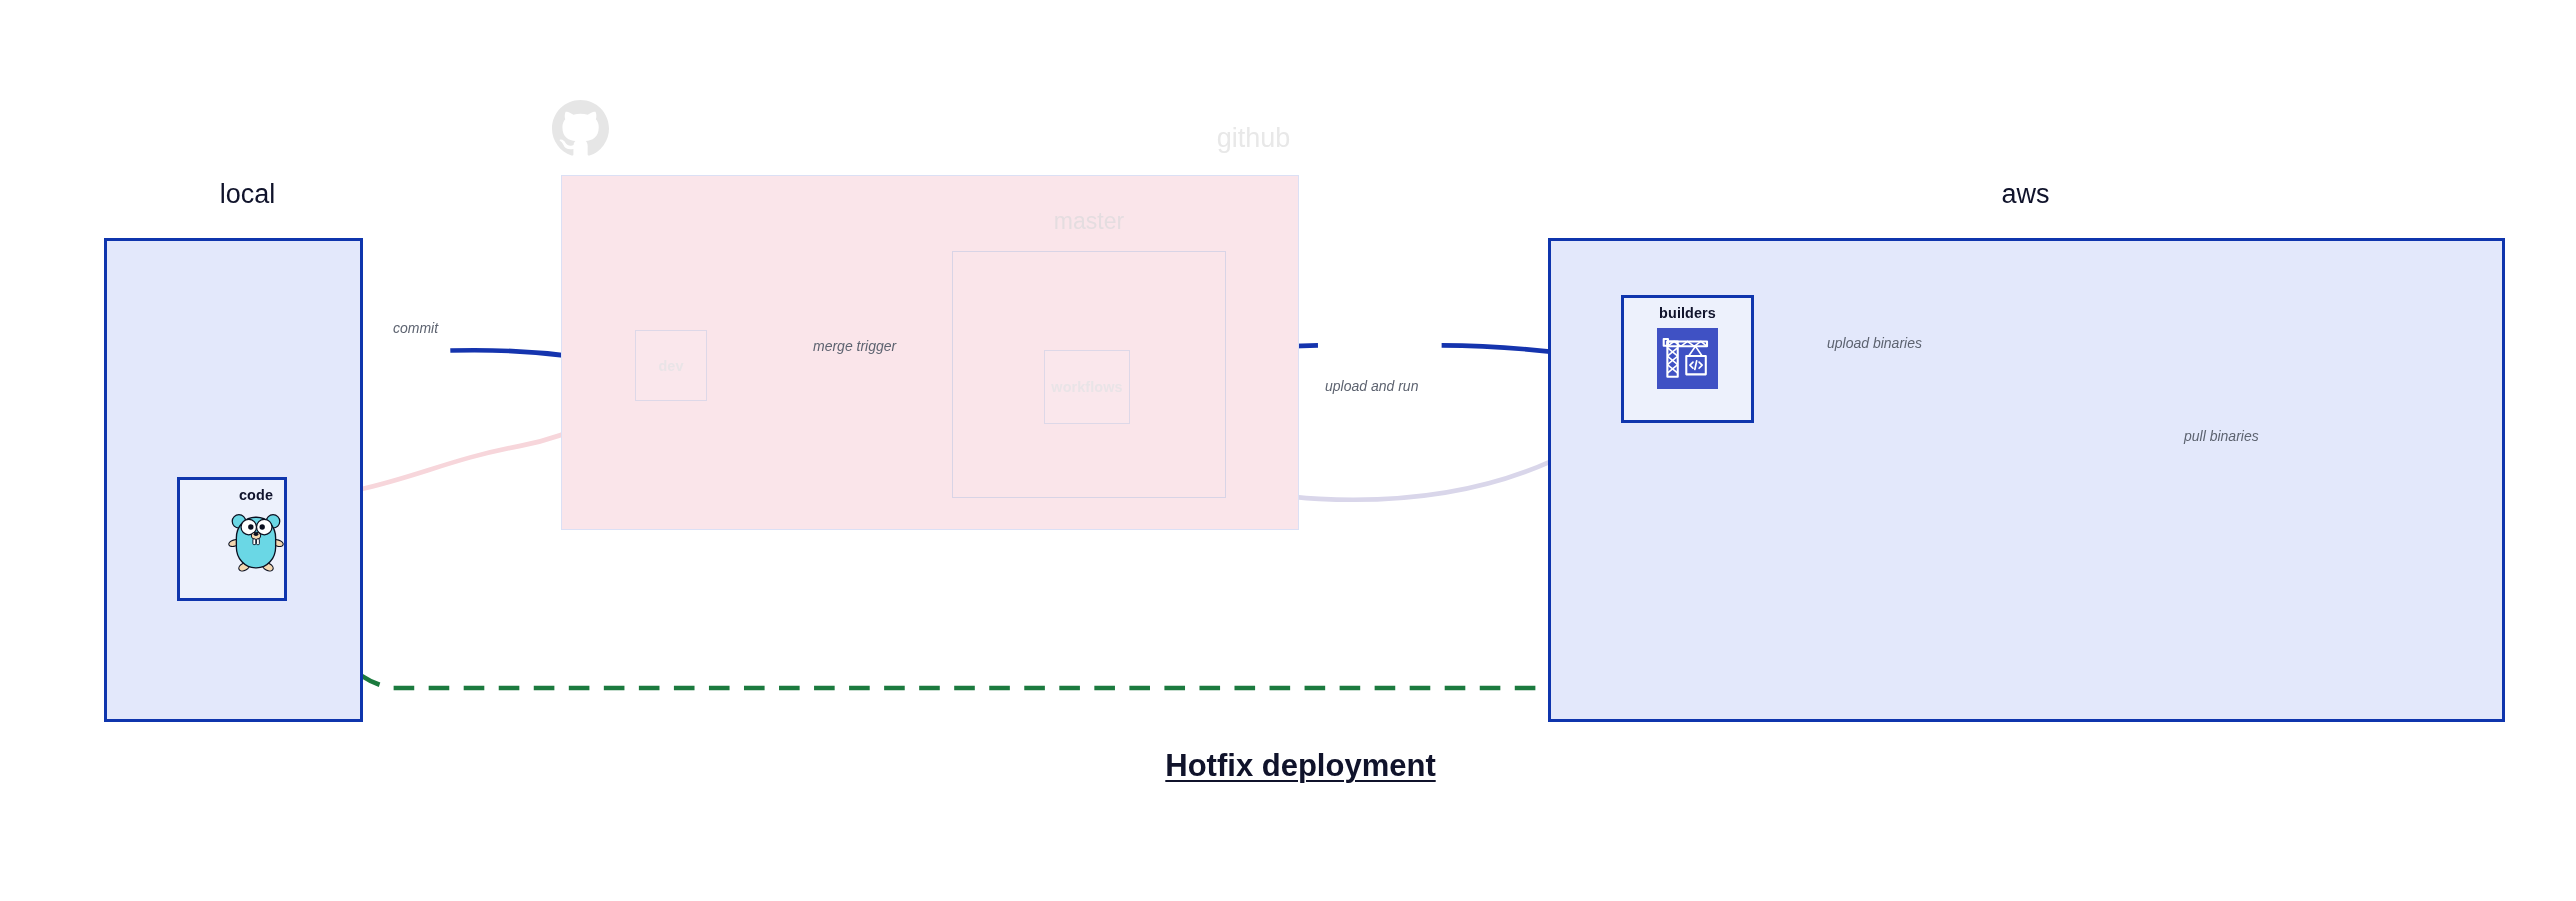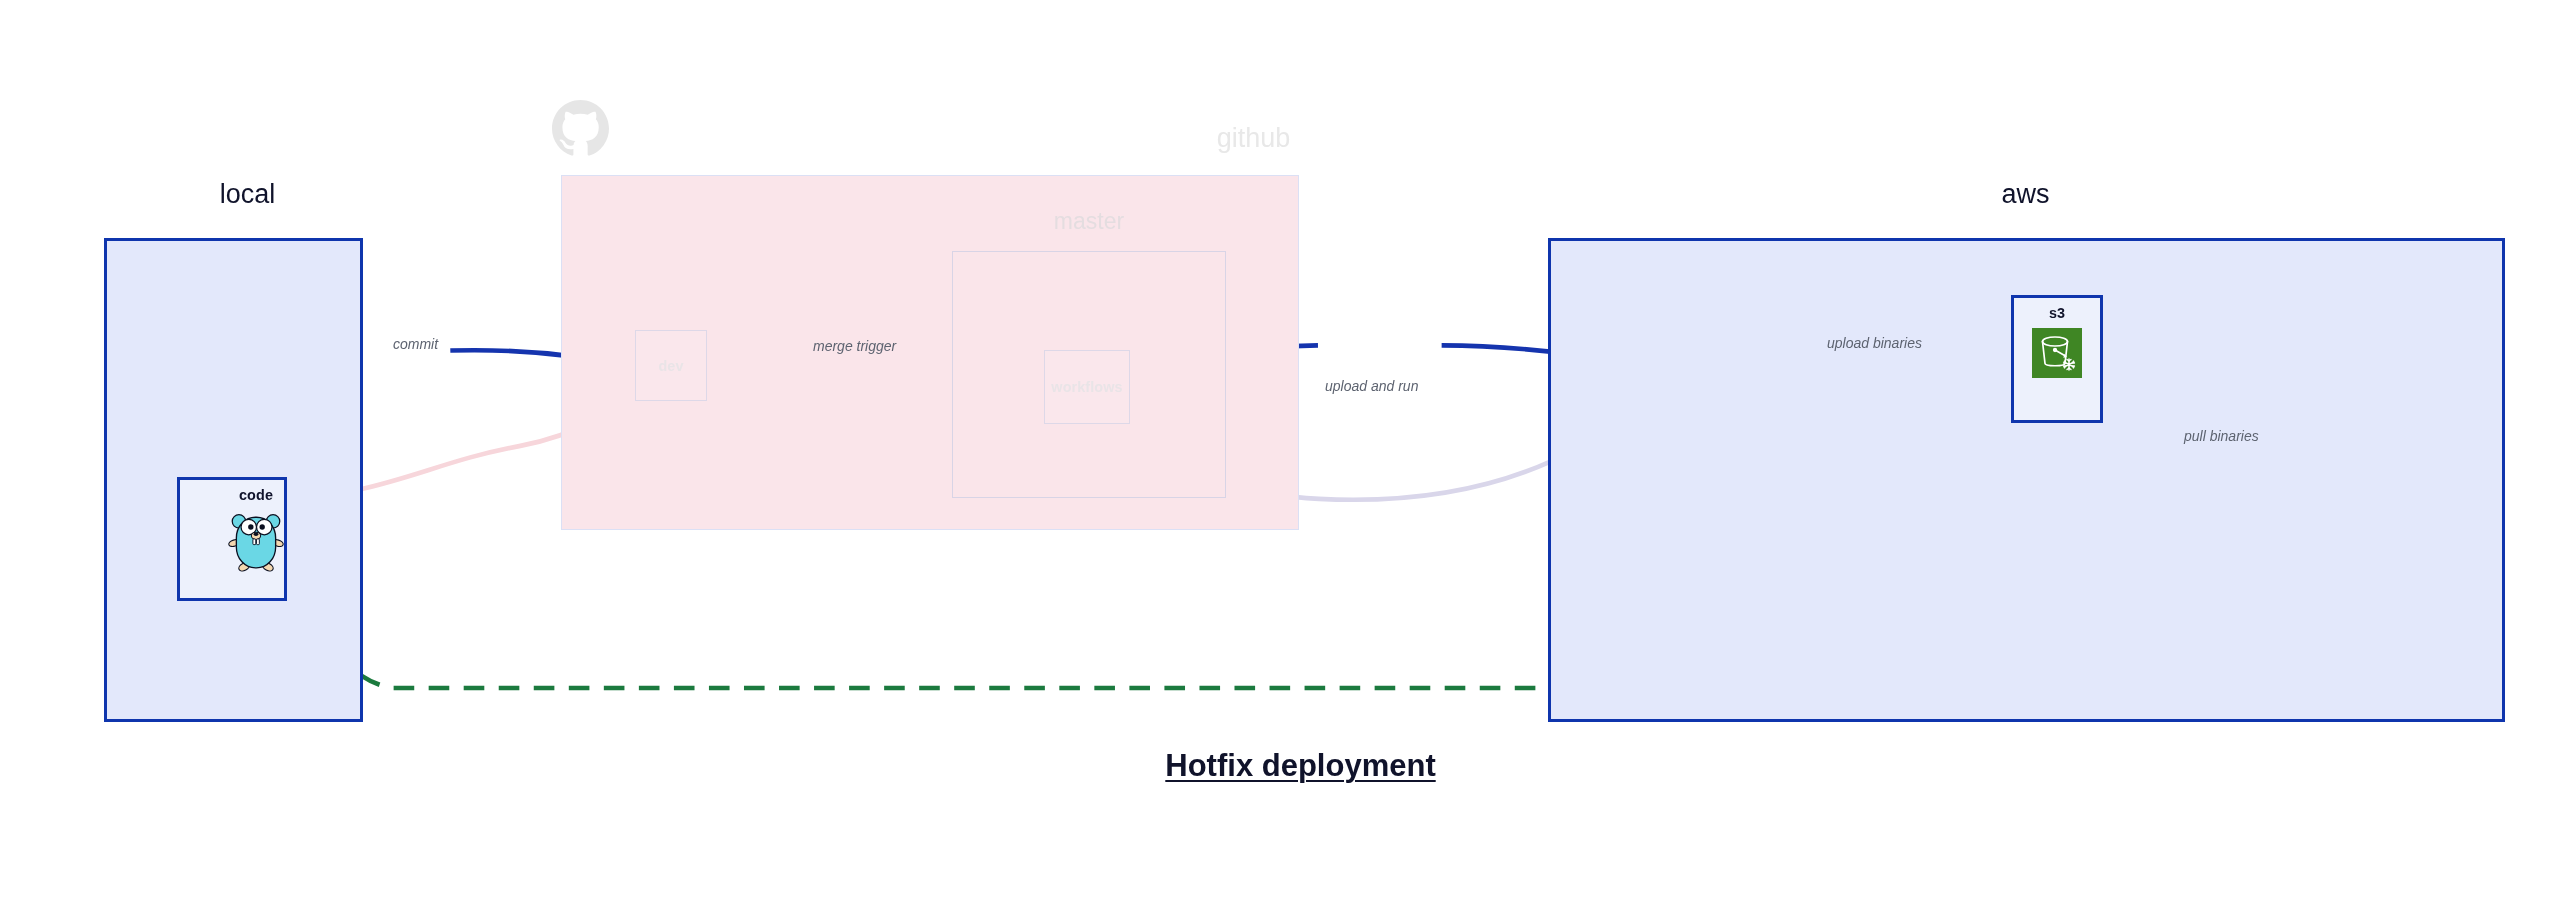--- a/index.html
+++ b/index.html
@@ -235,48 +235,48 @@
 
         <rect x="50" y="56" width="5.5" height="11" rx="1.6" fill="#ffffff" stroke="#0b1020" stroke-width="1.8"></rect>
         <rect x="57" y="56" width="5.5" height="11" rx="1.6" fill="#ffffff" stroke="#0b1020" stroke-width="1.8"></rect>
       </svg>
     </span>
   </div>
 
   <div class="group-box group-aws" style="left:1548px; top:238px; width:957px; height:484px;"></div>
   <div class="group-title" style="left:1943px; top:179px; width:165px; text-align:center;">aws</div>
 
-
-  <div class="node" style="left:2011px; top:295px; width:92px; height:128px;">
-    <span class="node-label">s3</span>
+  <div class="node" style="left:1621px; top:295px; width:133px; height:128px;">
+    <span class="node-label">builders</span>
     <span class="node-icon">
-      <svg width="50" height="50" viewBox="0 0 100 100">
-        <rect x="0" y="0" width="100" height="100" fill="#3f8624"></rect>
-        <g fill="none" stroke="#ffffff" stroke-width="3.4" stroke-linecap="round" stroke-linejoin="round">
-
-          <ellipse cx="46" cy="27" rx="25" ry="9"></ellipse>
-          <path d="M21 27 L26 71 C26 77 66 77 66 71 L71 27"></path>
-
-          <path d="M46 44 L67 56"></path>
-          <circle cx="46" cy="44" r="2.6" fill="#ffffff"></circle>
-          <path d="M64 52 L70 57 L63 60 Z" fill="#ffffff" stroke="none"></path>
-
-          <g stroke-width="3.1">
-            <path d="M74 62 L74 84 M64 68 L84 78 M84 68 L64 78"></path>
-            <path d="M74 66 L70 63 M74 66 L78 63 M74 80 L70 83 M74 80 L78 83" stroke-width="2.6"></path>
-            <path d="M67 70 L63 70 M67 70 L65 66 M81 76 L85 76 M81 76 L83 80" stroke-width="2.6"></path>
-            <path d="M81 70 L85 70 M81 70 L83 66 M67 76 L63 76 M67 76 L65 80" stroke-width="2.6"></path>
-          </g>
+      <svg width="61" height="61" viewBox="0 0 100 100">
+        <rect x="0" y="0" width="100" height="100" fill="#3f51c4"></rect>
+        <g fill="none" stroke="#ffffff" stroke-width="3.4" stroke-linejoin="round">
+
+          <rect x="17" y="22" width="17" height="58"></rect>
+          <path d="M17 32 L34 46 M34 32 L17 46 M17 46 L34 60 M34 46 L17 60 M17 60 L34 74 M34 60 L17 74" stroke-width="2.6"></path>
+
+          <rect x="11" y="18" width="7" height="11"></rect>
+
+          <path d="M17 22 L82 22 L82 30 L17 30 Z"></path>
+          <path d="M17 30 L28 22 L39 30 L50 22 L61 30 L72 22 L82 30" stroke-width="2.6"></path>
+
+          <path d="M63 30 L52 46 M63 30 L74 46" stroke-width="2.6"></path>
+
+          <rect x="48" y="46" width="32" height="30"></rect>
+
+          <path d="M59 56 L54 61 L59 66 M69 56 L74 61 L69 66 M65 54 L62 68" stroke-width="2.8" stroke-linecap="round"></path>
         </g>
       </svg>
     </span>
   </div>
 
 
-  <div class="edge-label" style="left:393px; top:336px;font-style:italic;">commit</div>
+
+  <div class="edge-label" style="left:393px; top:320px;font-style:italic;">commit</div>
 
   <div class="edge-label" style="left:813px; top:338px;">merge trigger</div>
 
   <div class="edge-label" style="left:1325px; top:334px;margin-top:44px;">upload and run</div>
 
   <div class="edge-label" style="left:1827px; top:335px;">upload binaries</div>
 
   <div class="edge-label" style="left:2184px; top:428px;">pull binaries</div>
 
   <div class="diagram-title" style="left:1141px; top:748px; width:319px; text-align:center;">Hotfix deployment</div>

